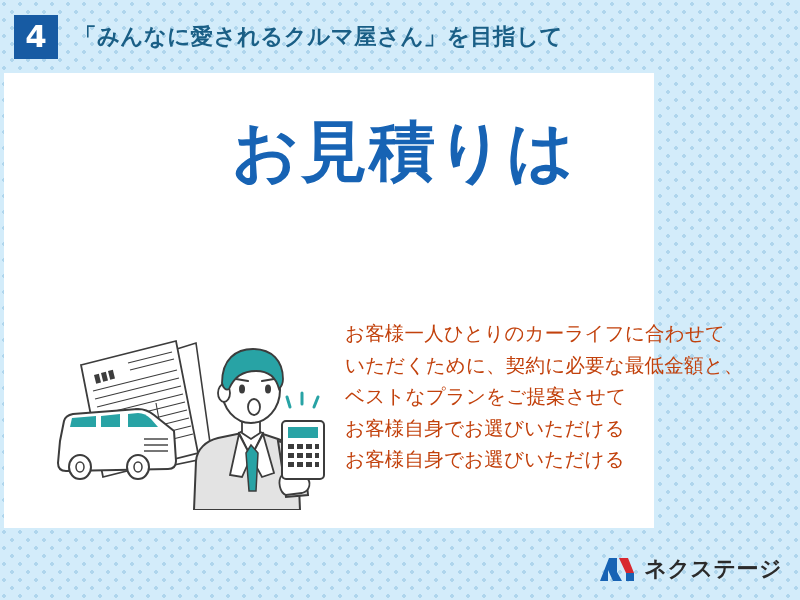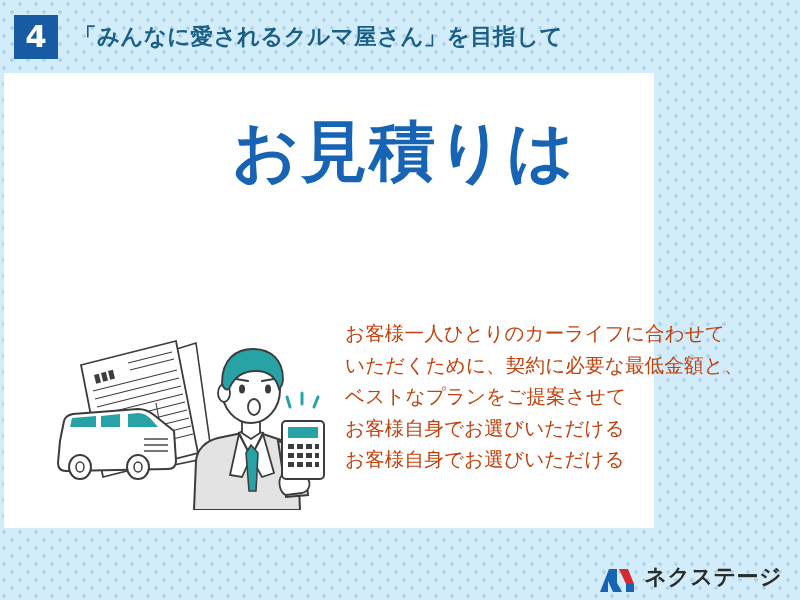--- a/index.html
+++ b/index.html
@@ -112,23 +112,23 @@
     top: 262px;
     width: 290px;
     height: 175px;
   }
   .illustration svg { display: block; }
 
   
   .logo {
     position: absolute;
     right: 18px;
-    bottom: 0;
+    bottom: 14px;
     display: flex;
-    align-items: flex-start;
+    align-items: center;
     height: 34px;
   }
   .logo-mark {
     width: 38px;
     height: 28px;
     flex: 0 0 auto;
   }
   .logo-text {
     margin-left: 8px;
     font-size: 22px;

